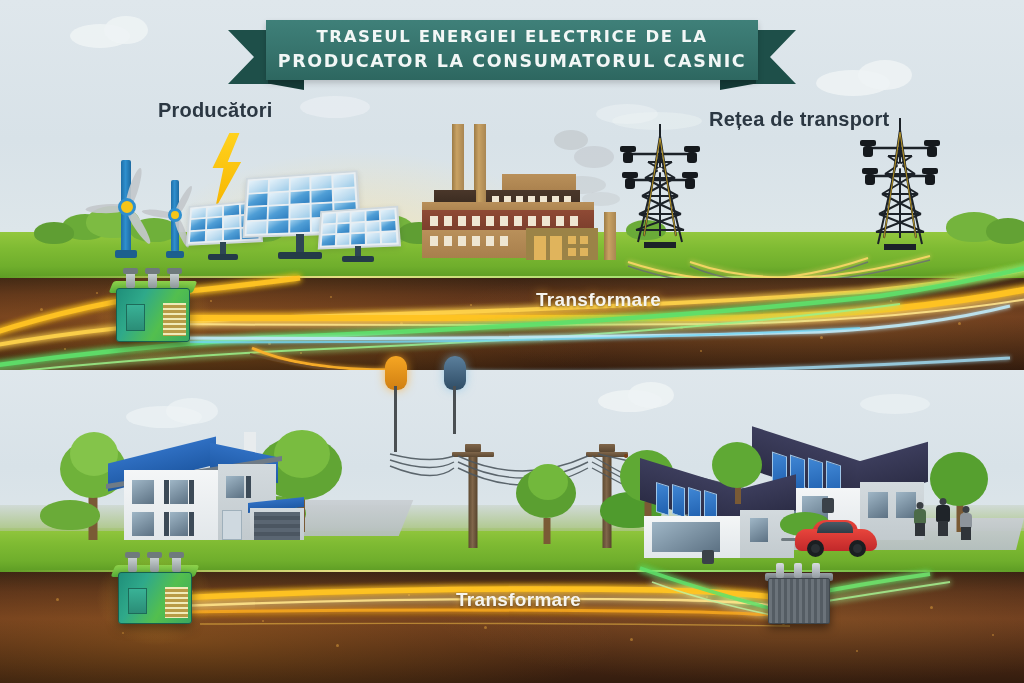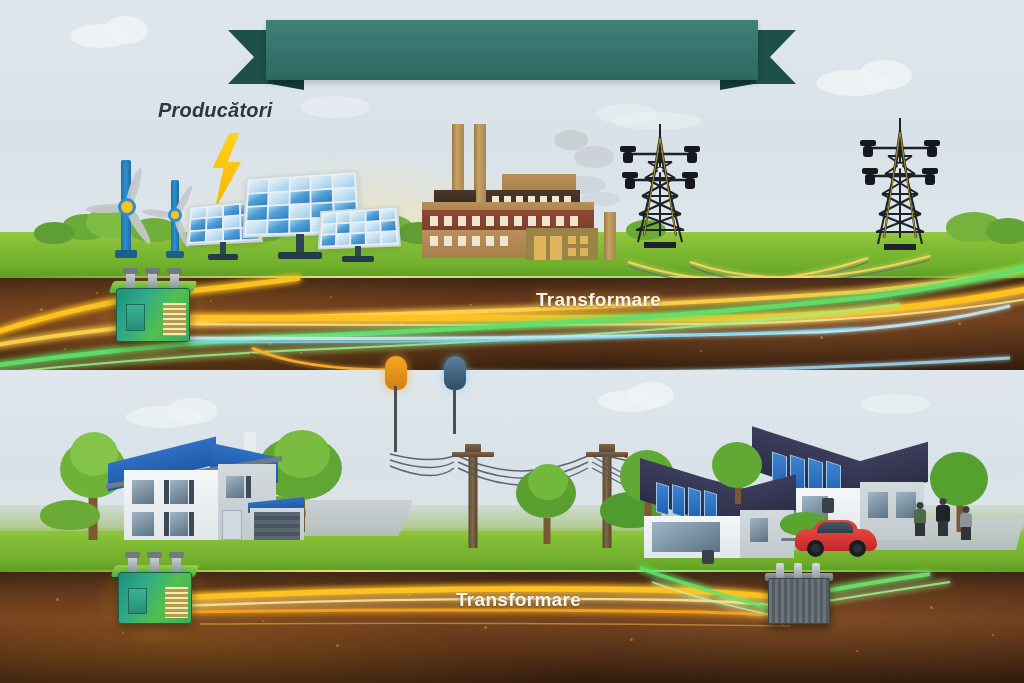--- a/index.html
+++ b/index.html
@@ -52,21 +52,21 @@
     box-shadow:0 3px 6px rgba(0,0,0,.18);}
   #ribbon .title{position:absolute;left:38px;top:0;width:492px;height:60px;
     display:flex;flex-direction:column;align-items:center;justify-content:center;
     color:#f2f7f6;font-size:16.5px;letter-spacing:1.6px;font-weight:600;
     text-transform:uppercase;line-height:1.45;text-align:center;
     font-family:"DejaVu Sans","Liberation Sans",sans-serif;}
   #ribbon .title .l2{font-size:17.5px;}
 
   
   .lbl{position:absolute;font-weight:700;white-space:nowrap;}
-  .lbl.dark{color:#2b3742;font-size:20px;letter-spacing:.2px;font-style:italic;}
+  .lbl.dark{color:#2b3742;font-size:20px;letter-spacing:.2px;}
   .lbl.light{color:#f6f4ef;font-size:19px;letter-spacing:.3px;
     text-shadow:0 0 10px rgba(255,190,60,.75),0 1px 3px rgba(0,0,0,.55);}
   #lbl-producatori{left:158px;top:99px;}
   #lbl-transport{left:709px;top:108px;}
   #lbl-transformare-1{left:536px;top:289px;}
   #lbl-distributie{left:443px;top:409px;}
   #lbl-transformare-2{left:456px;top:589px;}
 
   
   .cloud{position:absolute;background:#eef3f5;border-radius:50%;opacity:.85;}
@@ -772,22 +772,27 @@
     <div class="gcap"></div>
     <div class="gbody"></div>
     <div class="gb" style="left:8px;"></div>
     <div class="gb" style="left:26px;"></div>
     <div class="gb" style="left:44px;"></div>
   </div>
 
   <div class="lbl light" id="lbl-transformare-2">Transformare</div>
 
   <div class="lbl dark" id="lbl-producatori">Producători</div>
+  <div class="lbl dark" id="lbl-transport">Rețea de transport</div>
 
   <div id="ribbon">
     <div class="tail l"></div>
     <div class="tail r"></div>
     <div class="fold l"></div>
     <div class="fold r"></div>
     <div class="plate"></div>
+    <div class="title">
+      <span class="l1">Traseul energiei electrice de  la</span>
+      <span class="l2">Producator la consumatorul casnic</span>
+    </div>
   </div>
 
 </div>
 
 </body></html>

